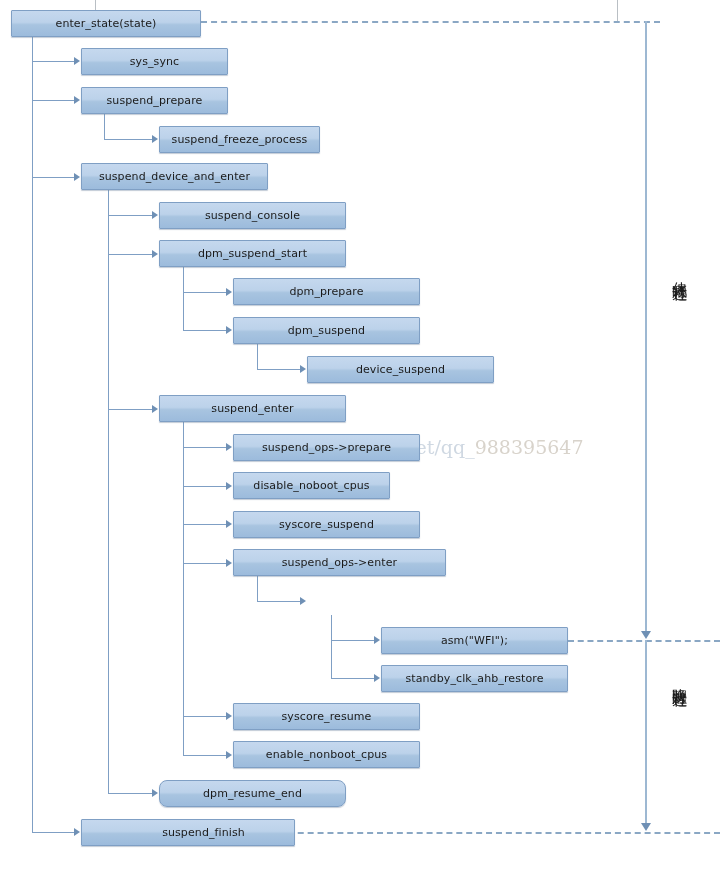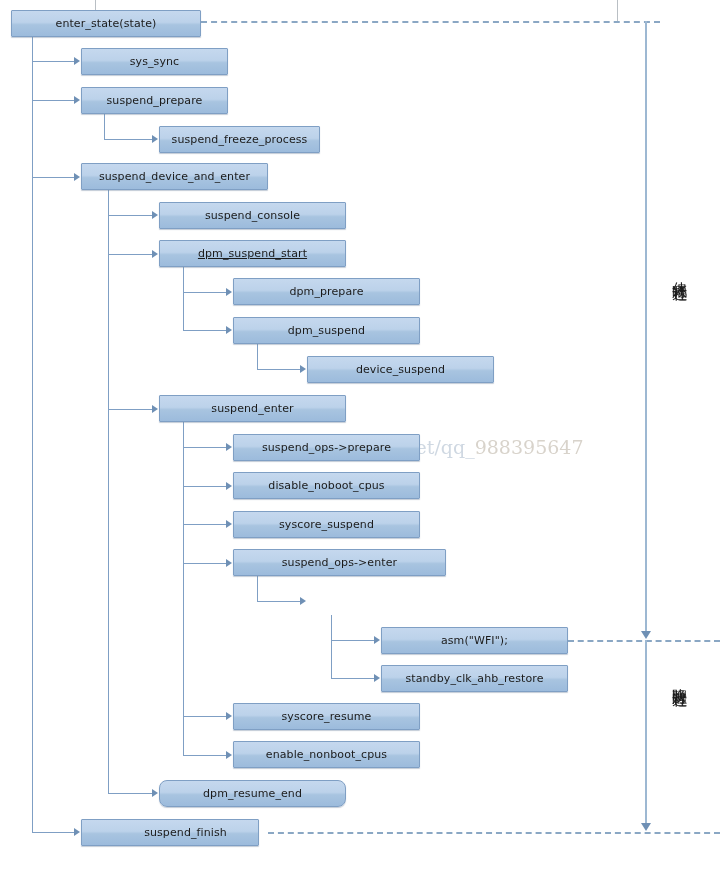--- a/index.html
+++ b/index.html
@@ -177,39 +177,39 @@
   </div>
   <div class="node" style="left:159px;top:126px;width:161px;">
     <span class="lbl">suspend_freeze_process</span>
   </div>
   <div class="node" style="left:81px;top:163px;width:187px;">
     <span class="lbl">suspend_device_and_enter</span>
   </div>
   <div class="node" style="left:159px;top:202px;width:187px;">
     <span class="lbl">suspend_console</span>
   </div>
-  <div class="node" style="left:159px;top:240px;width:187px;text-decoration:underline;">
+  <div class="node" style="left:159px;top:240px;width:187px;">
     <span class="lbl">dpm_suspend_start</span>
   </div>
   <div class="node" style="left:233px;top:278px;width:187px;">
     <span class="lbl">dpm_prepare</span>
   </div>
   <div class="node" style="left:233px;top:317px;width:187px;">
     <span class="lbl">dpm_suspend</span>
   </div>
   <div class="node" style="left:307px;top:356px;width:187px;">
     <span class="lbl">device_suspend</span>
   </div>
   <div class="node" style="left:159px;top:395px;width:187px;">
     <span class="lbl">suspend_enter</span>
   </div>
   <div class="node" style="left:233px;top:434px;width:187px;">
     <span class="lbl">suspend_ops-&gt;prepare</span>
   </div>
-  <div class="node" style="left:233px;top:472px;width:187px;">
+  <div class="node" style="left:233px;top:472px;width:157px;">
     <span class="lbl">disable_noboot_cpus</span>
   </div>
   <div class="node" style="left:233px;top:511px;width:187px;">
     <span class="lbl">syscore_suspend</span>
   </div>
   <div class="node" style="left:233px;top:549px;width:213px;">
     <span class="lbl">suspend_ops-&gt;enter</span>
   </div>
   <div class="node" style="left:381px;top:627px;width:187px;">
     <span class="lbl">asm("WFI");</span>
@@ -219,17 +219,17 @@
   </div>
   <div class="node" style="left:233px;top:703px;width:187px;">
     <span class="lbl">syscore_resume</span>
   </div>
   <div class="node" style="left:233px;top:741px;width:187px;">
     <span class="lbl">enable_nonboot_cpus</span>
   </div>
   <div class="node" style="left:159px;top:780px;width:187px;border-radius:8px;">
     <span class="lbl">dpm_resume_end</span>
   </div>
-  <div class="node" style="left:81px;top:819px;width:178px;padding-left:31px;">
+  <div class="node" style="left:81px;top:819px;width:214px;padding-left:31px;">
     <span class="lbl">suspend_finish</span>
   </div>
 
 </div>
 
 </body></html>

